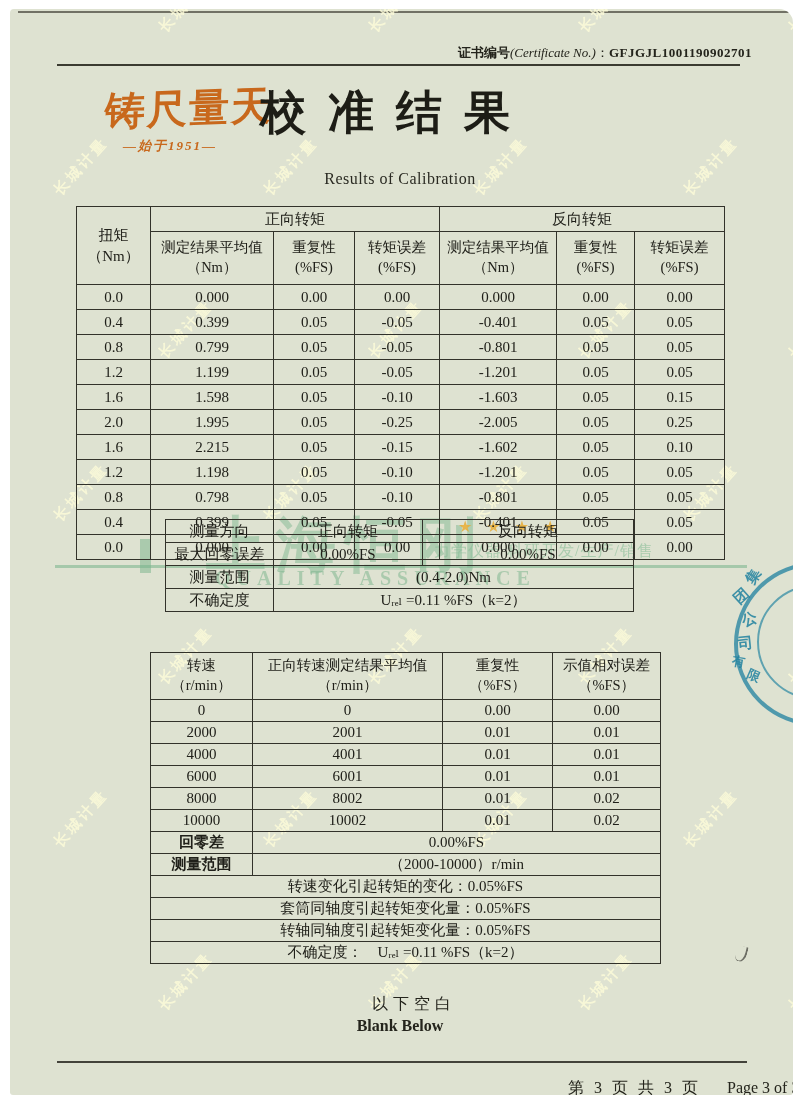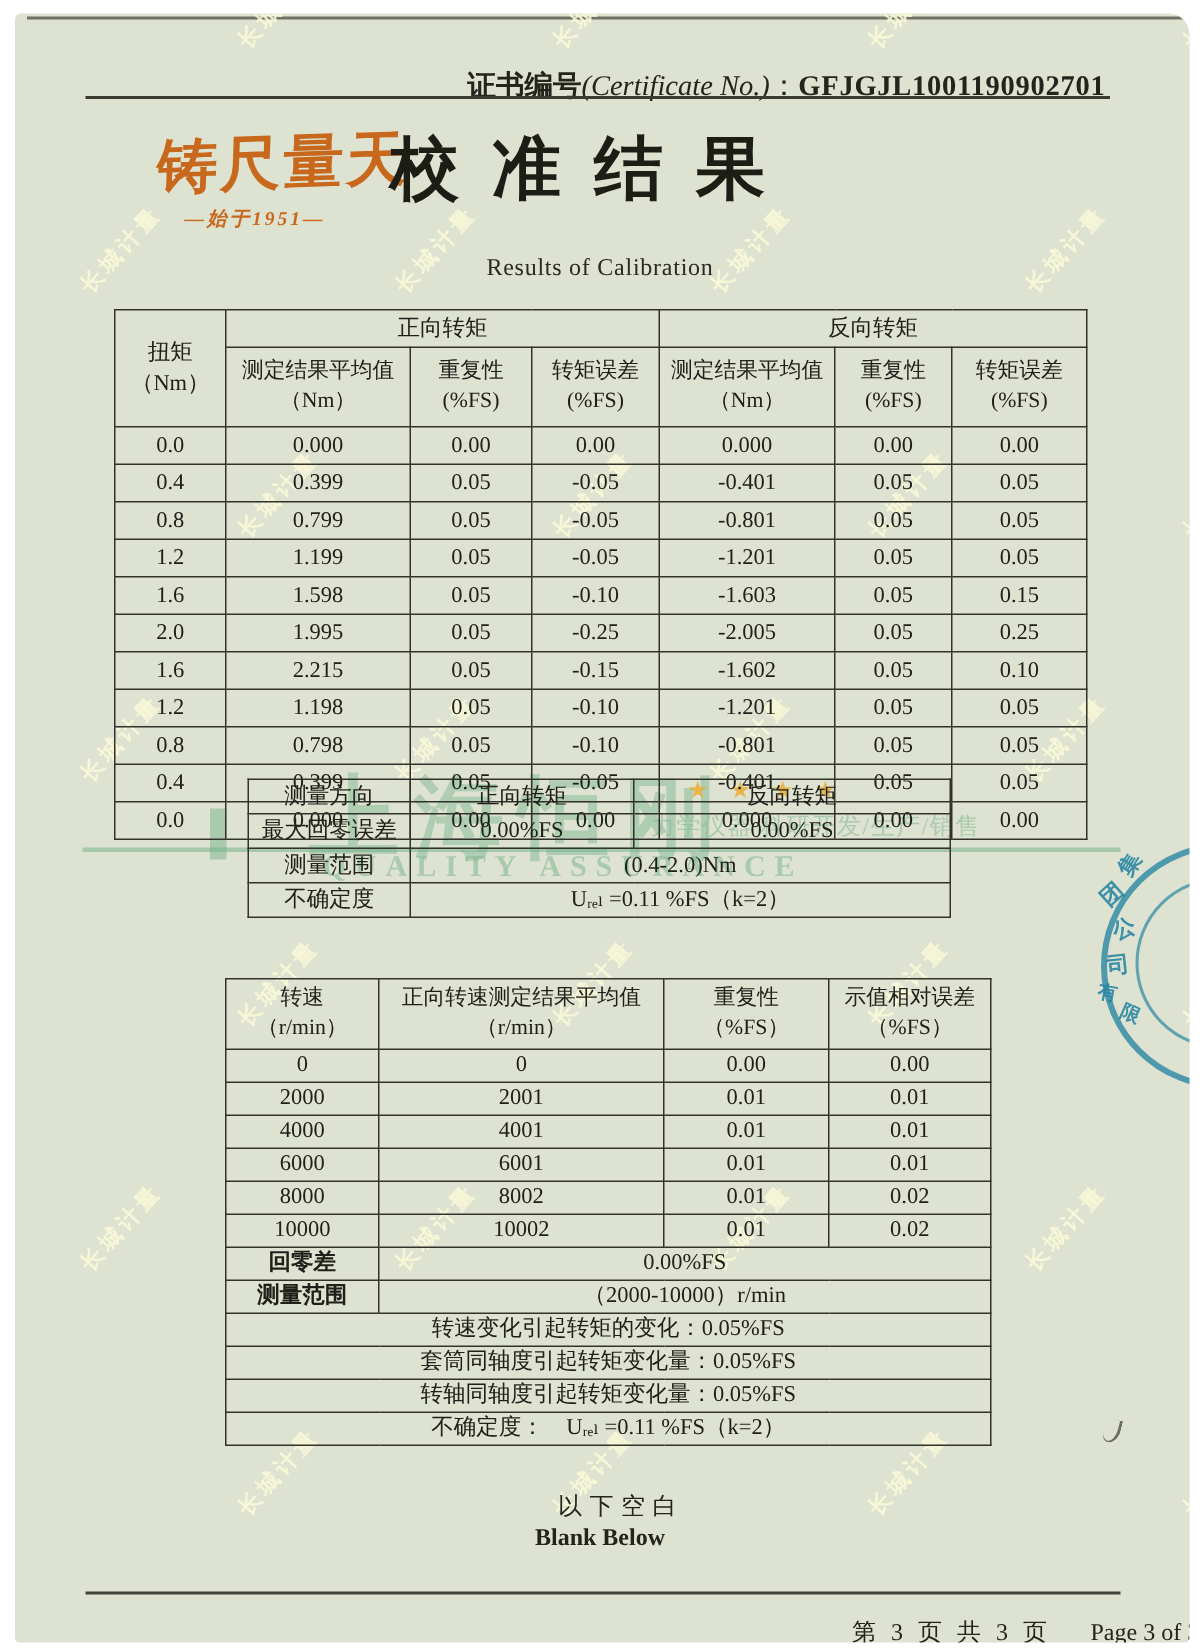--- a/index.html
+++ b/index.html
@@ -22,21 +22,21 @@
   
   .wm{
     position:absolute;
     font-family:"DejaVu Sans",sans-serif;
     font-size:15px;font-weight:bold;letter-spacing:3px;
     color:rgba(252,250,216,0.85);
     transform:rotate(-48deg);
     white-space:nowrap;pointer-events:none;
   }
   
-  .cert-line{position:absolute;top:35px;right:56px;font-size:19px;white-space:nowrap;margin-left:40px;}
+  .cert-line{position:absolute;top:35px;right:41px;font-size:13px;white-space:nowrap;margin-left:40px;}
   .cert-label{font-family:"Liberation Sans","DejaVu Sans",sans-serif;font-weight:bold;}
   .cert-en{font-style:italic;}
   .cert-no{font-weight:bold;letter-spacing:.5px;}
   .header-rule{position:absolute;left:47px;top:55px;width:683px;height:2px;background:#3b3b31;}
   .logo-text{
     position:absolute;left:95px;top:72px;
     font-size:40px;font-weight:bold;color:#c8681c;
     font-family:"DejaVu Sans",sans-serif;
     transform:rotate(-2deg) skewX(-4deg);
     letter-spacing:2px;white-space:nowrap;

